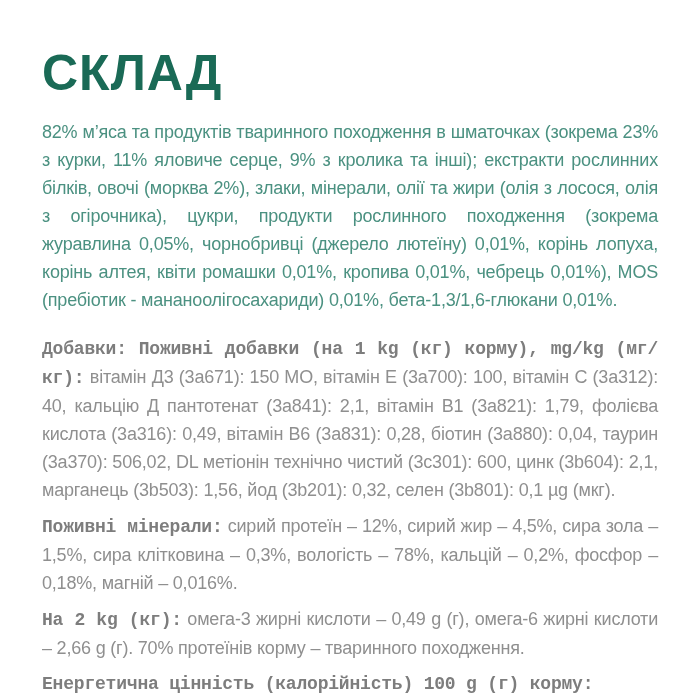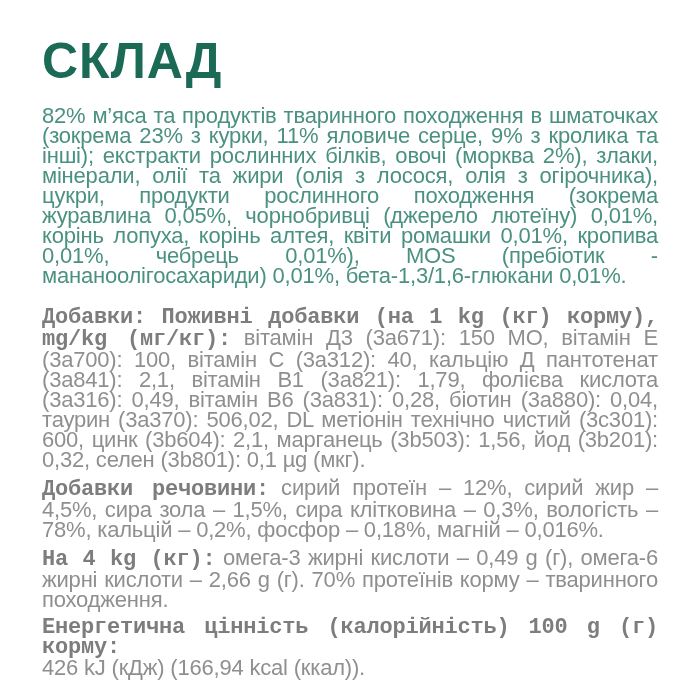--- a/index.html
+++ b/index.html
@@ -12,35 +12,35 @@
   * { margin: 0; padding: 0; box-sizing: border-box; }
   html, body {
     width: 700px;
     height: 700px;
     background: var(--background);
     font-family: "Liberation Sans", "DejaVu Sans", sans-serif;
   }
   .page {
     width: 700px;
     height: 700px;
-    padding: 36px 42px 0 42px;
+    padding: 48px 42px 0 42px;
     background: var(--background);
     overflow: hidden;
   }
   .title {
     font-size: 50px;
     line-height: 1.0;
     font-weight: 700;
     letter-spacing: 1px;
     color: var(--title);
     margin: 0 0 20px 0;
   }
   p.text {
-    font-size: 22px;
-    line-height: 20px;
+    font-size: 18px;
+    line-height: 28px;
     letter-spacing: -0.2px;
     text-align: justify;
   }
   .composition {
     color: var(--composition);
     margin-bottom: 20px;
   }
   .gray {
     color: var(--body);
     margin-bottom: 8px;
@@ -57,22 +57,22 @@
 <body>
 
 <div class="page">
 
   <h1 class="title">СКЛАД</h1>
 
   <p class="text composition">82% м’яса та продуктів тваринного походження в шматочках (зокрема 23% з курки, 11% яловиче серце, 9% з кролика та інші); екстракти рослинних білків, овочі (морква 2%), злаки, мінерали, олії та жири (олія з лосося, олія з огірочника), цукри, продукти рослинного походження (зокрема журавлина 0,05%, чорнобривці (джерело лютеїну) 0,01%, корінь лопуха, корінь алтея, квіти ромашки 0,01%, кропива 0,01%, чебрець 0,01%), MOS (пребіотик - мананоолігосахариди) 0,01%, бета-1,3/1,6-глюкани 0,01%.</p>
 
   <p class="text gray"><strong>Добавки: Поживні добавки (на 1 kg (кг) корму), mg/kg (мг/кг):</strong><span> вітамін Д3 (3а671): 150 МО, вітамін Е (3а700): 100, вітамін С (3а312): 40, кальцію Д пантотенат (3а841): 2,1, вітамін В1 (3а821): 1,79, фолієва кислота (3а316): 0,49, вітамін В6 (3а831): 0,28, біотин (3а880): 0,04, таурин (3а370): 506,02, DL метіонін технічно чистий (3c301): 600, цинк (3b604): 2,1, марганець (3b503): 1,56, йод (3b201): 0,32, селен (3b801): 0,1 µg (мкг).</span></p>
 
-  <p class="text gray"><strong>Добавки речовини:</strong><span> сирий протеїн – 12%, сирий жир – 4,5%, сира зола – 1,5%, сира клітковина – 0,3%, вологість – 78%, кальцій – 0,2%, фосфор – 0,18%, магній – 0,016%.</span></p>
+  <p class="text gray"><strong>Поживні мінерали:</strong><span> сирий протеїн – 12%, сирий жир – 4,5%, сира зола – 1,5%, сира клітковина – 0,3%, вологість – 78%, кальцій – 0,2%, фосфор – 0,18%, магній – 0,016%.</span></p>
 
-  <p class="text gray"><strong>На 4 kg (кг):</strong><span> омега-3 жирні кислоти – 0,49 g (г), омега-6 жирні кислоти – 2,66 g (г). 70% протеїнів корму – тваринного походження.</span></p>
+  <p class="text gray"><strong>На 2 kg (кг):</strong><span> омега-3 жирні кислоти – 0,49 g (г), омега-6 жирні кислоти – 2,66 g (г). 70% протеїнів корму – тваринного походження.</span></p>
 
   <p class="text gray energy">
       <strong class="block">Енергетична цінність (калорійність) 100 g (г) корму:</strong>
       <span class="block">426 kJ (кДж) (166,94 kcal (ккал)).</span>
     </p>
 
 </div>
 
 </body></html>

